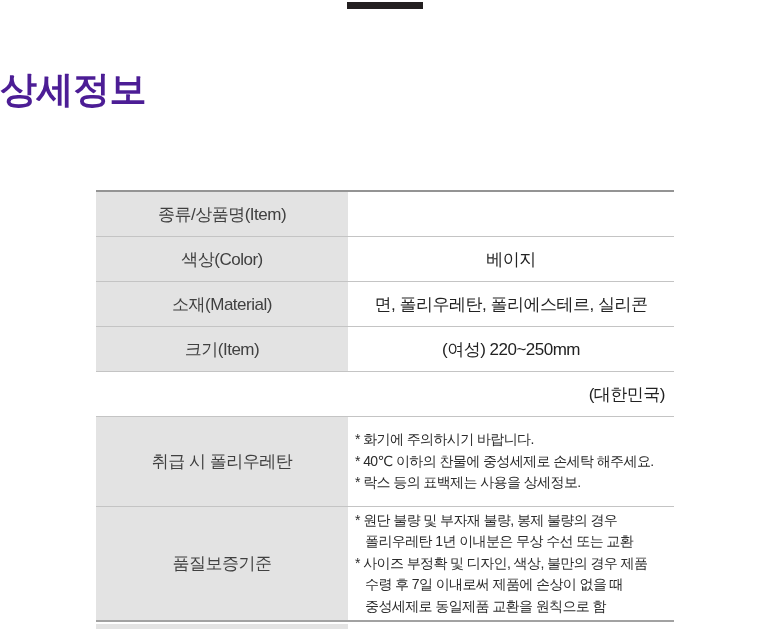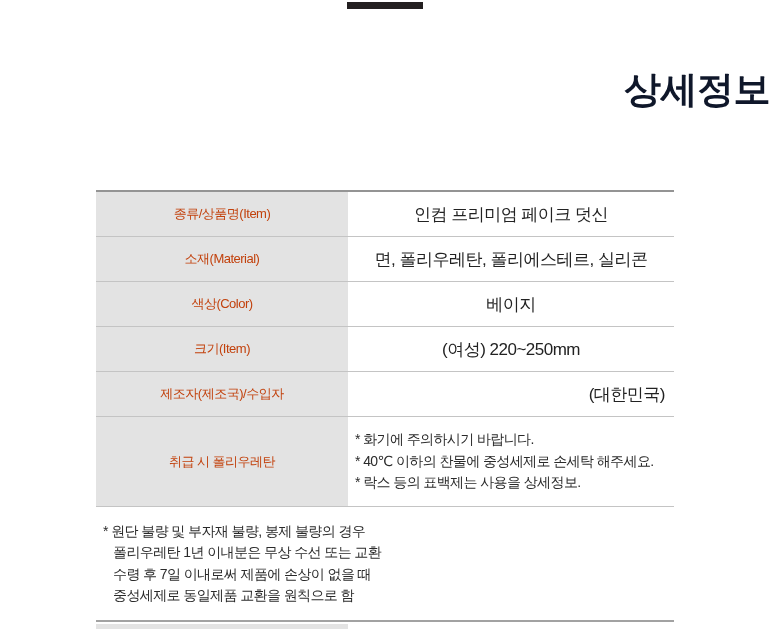--- a/index.html
+++ b/index.html
@@ -23,25 +23,25 @@
     transform: translateX(-50%);
     width: 76px;
     height: 7px;
     background: #231f20;
   }
   .page-title {
     position: absolute;
     top: 71px;
     left: 0;
     width: 100%;
-    text-align: right;
+    text-align: left;
     font-size: 37px;
     font-weight: bold;
     letter-spacing: -0.5px;
-    color: #0f172a;
+    color: #4c1d95;
     line-height: 1.05;
   }
   .info-table {
     position: absolute;
     top: 190px;
     left: 96px;
     width: 578px;
     border-top: 2px solid #949494;
     border-bottom: 2px solid #a2a2a2;
   }
@@ -54,23 +54,23 @@
   .row.h45 { height: 45px; }
   .row.h90 { height: 90px; }
   .row.h113 { height: 113px; }
   .cell-label {
     width: 252px;
     flex: 0 0 252px;
     background: #e3e3e3;
     display: flex;
     align-items: center;
     justify-content: center;
-    font-size: 13px;
+    font-size: 17px;
     letter-spacing: -0.5px;
-    color: #c2410c;
+    color: #404040;
     text-align: center;
   }
   .cell-value {
     flex: 1 1 auto;
     display: flex;
     align-items: center;
     justify-content: center;
     font-size: 17px;
     letter-spacing: -0.5px;
     color: #222222;
@@ -112,56 +112,56 @@
 <div class="page">
 
   <div class="top-bar"></div>
 
   <div class="page-title">상세정보</div>
 
   <div class="info-table">
 
     <div class="row h45">
       <div class="cell-label">종류/상품명(Item)</div>
-      <div class="cell-value">인컴 프리미엄 페이크 덧신</div>
+    </div>
+
+    <div class="row h45">
+      <div class="cell-label">색상(Color)</div>
+      <div class="cell-value">베이지</div>
     </div>
 
     <div class="row h45">
       <div class="cell-label">소재(Material)</div>
       <div class="cell-value">면, 폴리우레탄, 폴리에스테르, 실리콘</div>
     </div>
 
     <div class="row h45">
-      <div class="cell-label">색상(Color)</div>
-      <div class="cell-value">베이지</div>
-    </div>
-
-    <div class="row h45">
       <div class="cell-label">크기(Item)</div>
       <div class="cell-value">(여성) 220~250mm</div>
     </div>
 
     <div class="row h45">
-      <div class="cell-label">제조자(제조국)/수입자</div>
       <div class="cell-value align-right">(대한민국)</div>
     </div>
 
     <div class="row h90">
       <div class="cell-label">취급 시 폴리우레탄</div>
       <div class="cell-notes">
         <div class="note-line">* 화기에 주의하시기 바랍니다.</div>
         <div class="note-line">* 40℃ 이하의 찬물에 중성세제로 손세탁 해주세요.</div>
         <div class="note-line">* 락스 등의 표백제는 사용을 상세정보.</div>
       </div>
     </div>
 
     <div class="row h113">
+      <div class="cell-label">품질보증기준</div>
       <div class="cell-notes">
         <div class="note-line">* 원단 불량 및 부자재 불량, 봉제 불량의 경우</div>
         <div class="note-line cont">폴리우레탄 1년 이내분은 무상 수선 또는 교환</div>
+        <div class="note-line">* 사이즈 부정확 및 디자인, 색상, 불만의 경우 제품</div>
         <div class="note-line cont">수령 후 7일 이내로써 제품에 손상이 없을 때</div>
         <div class="note-line cont">중성세제로 동일제품 교환을 원칙으로 함</div>
       </div>
     </div>
 
   </div>
 
   <div class="next-row-fragment"></div>
 
 </div>

